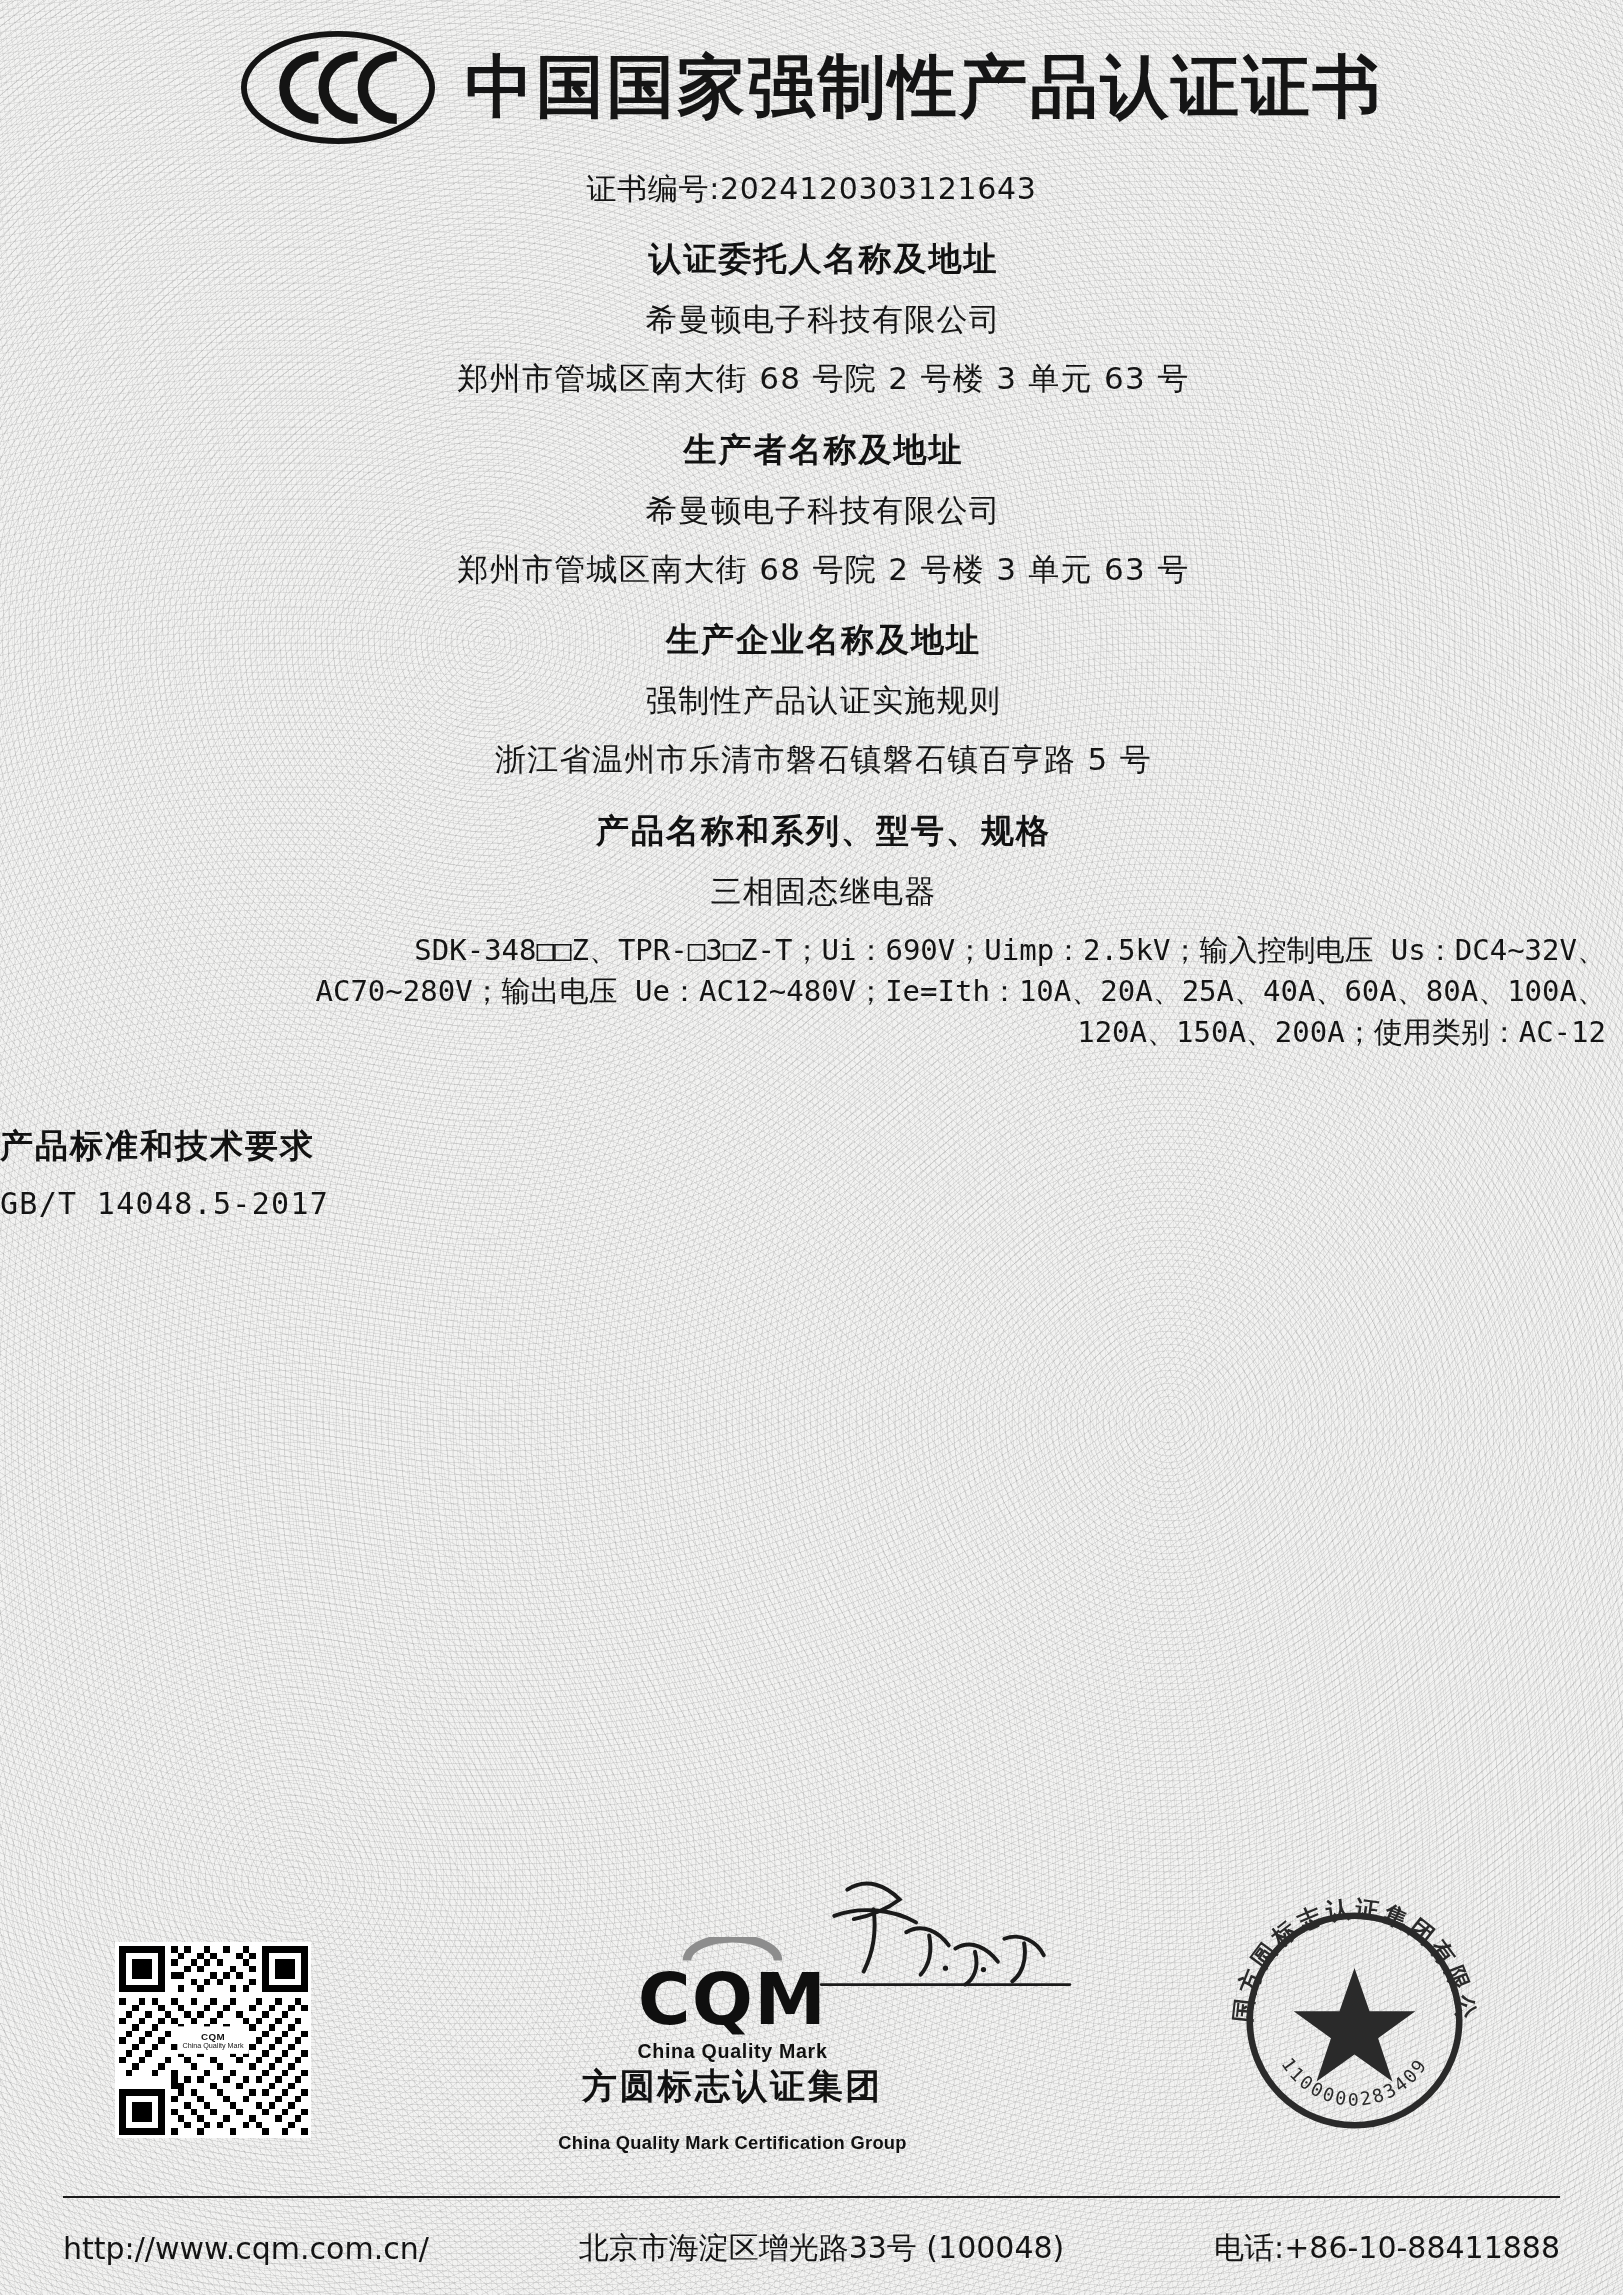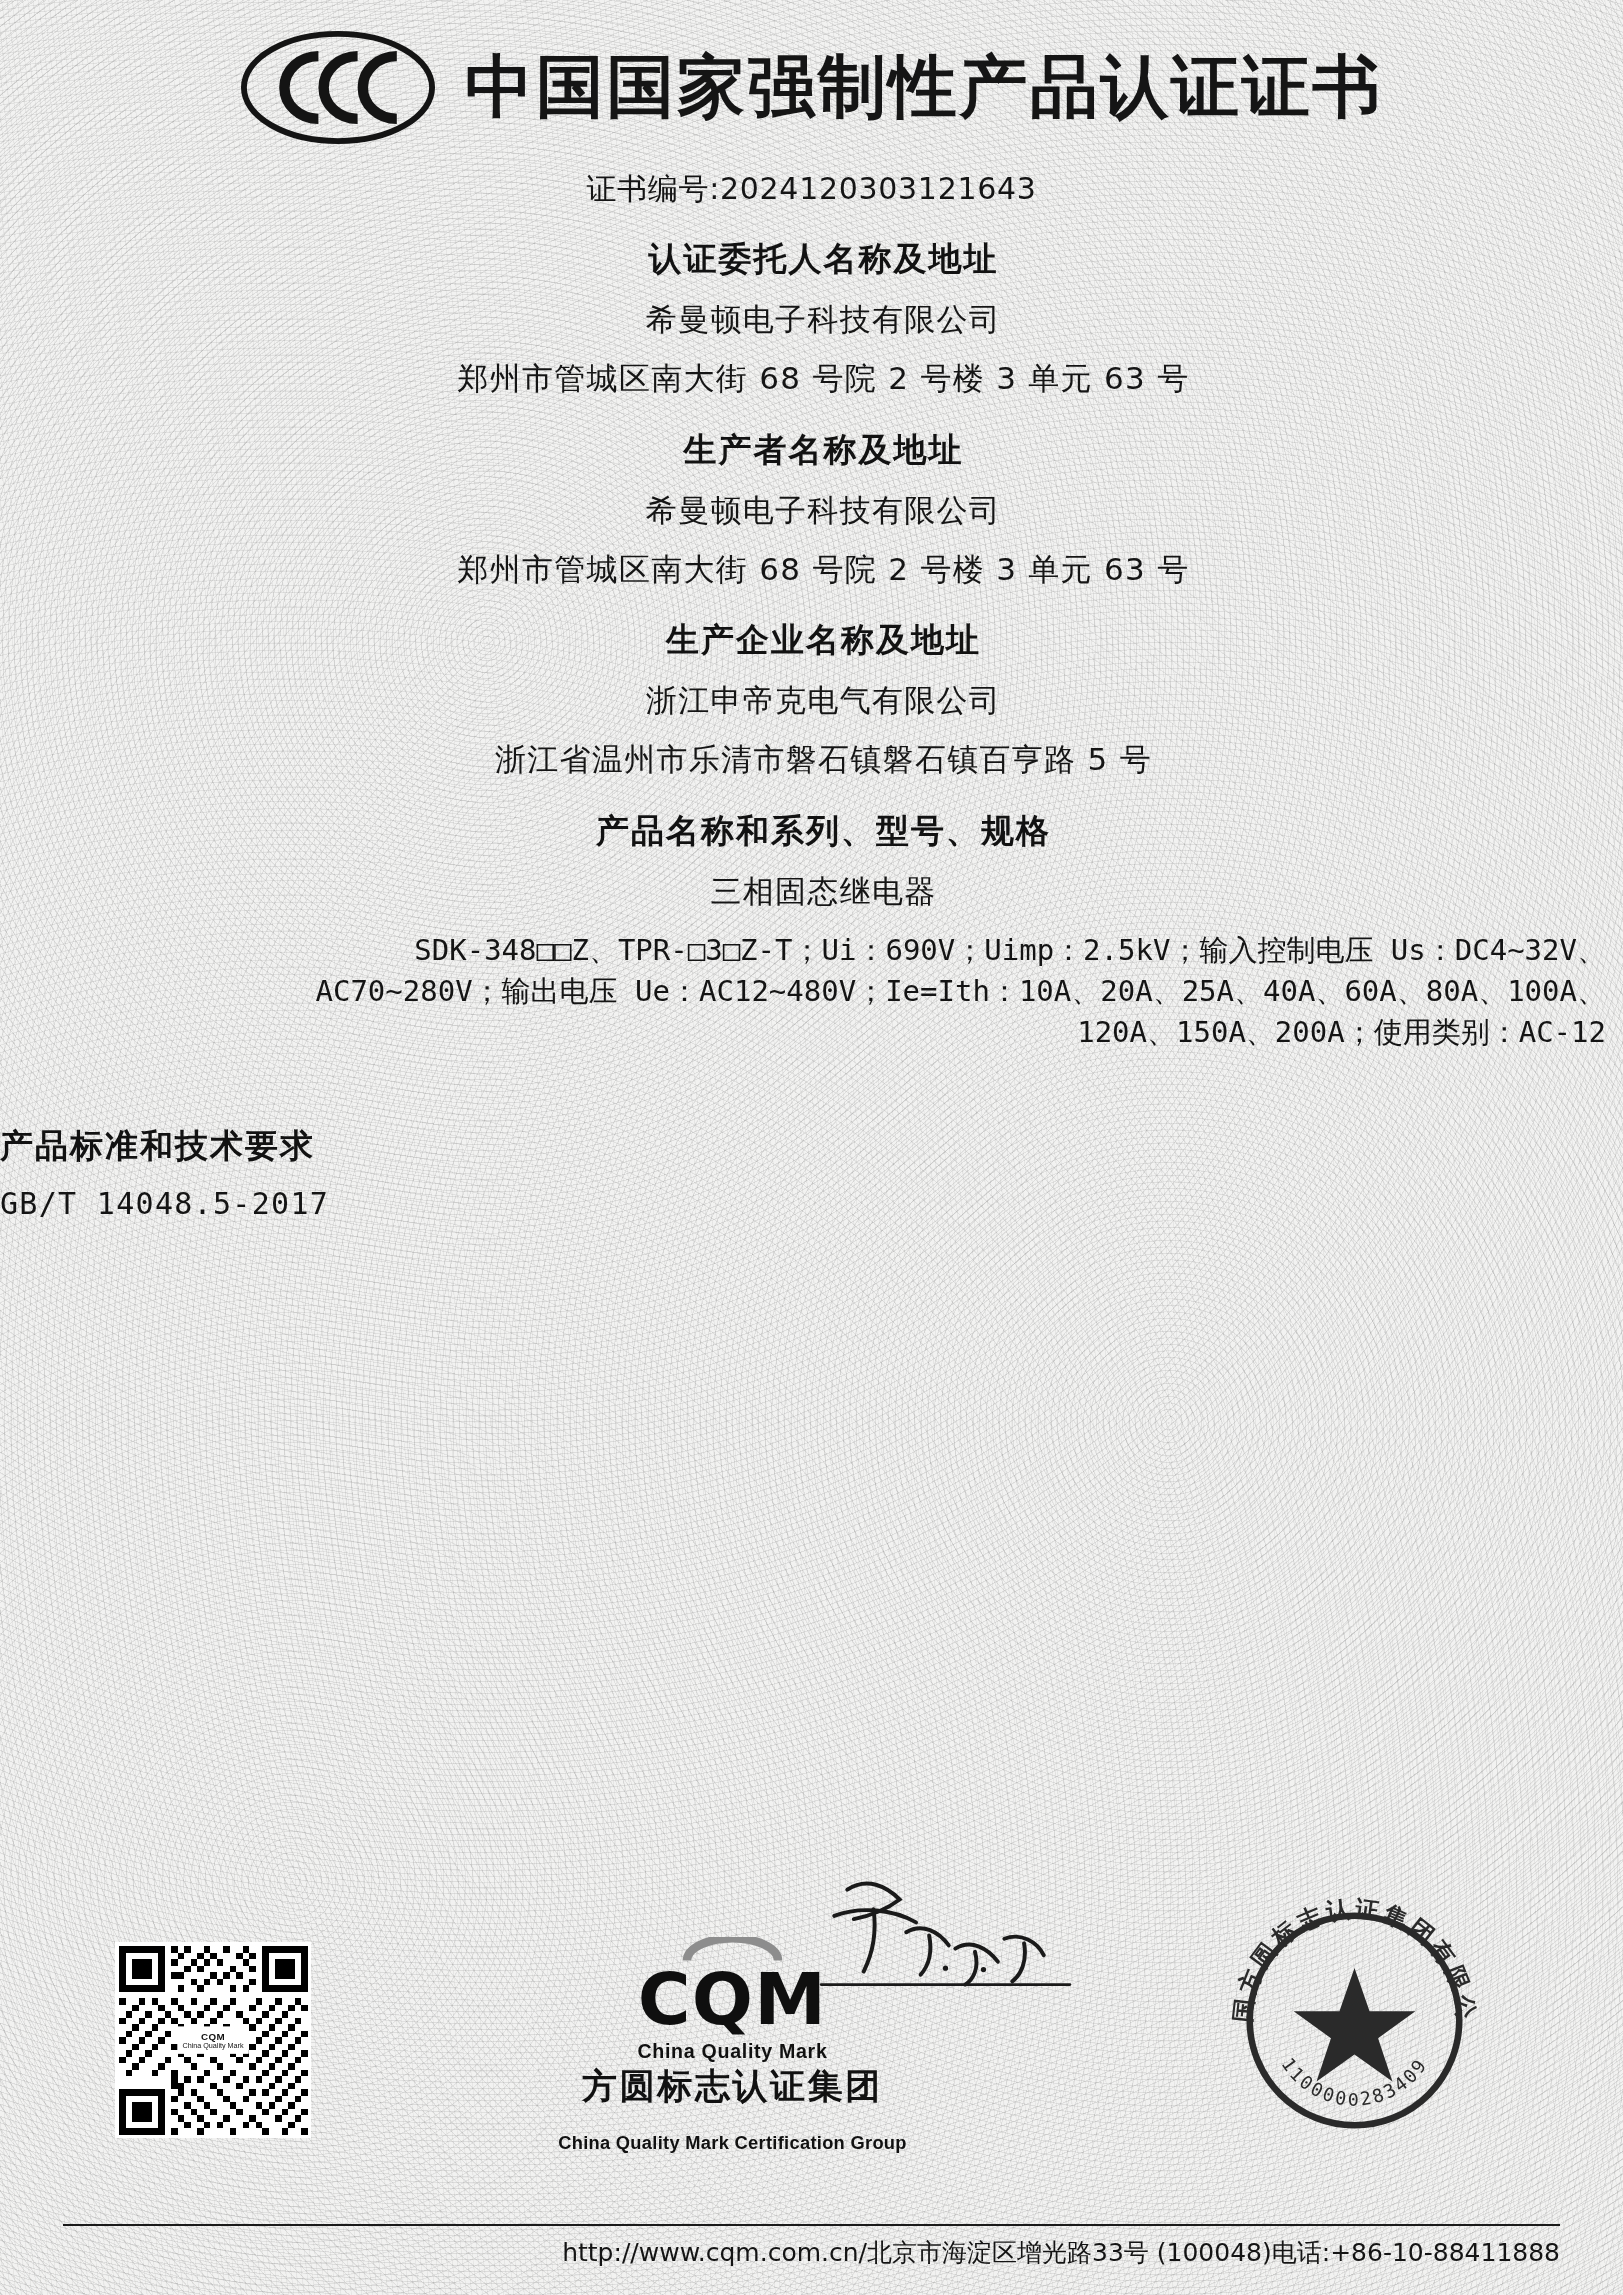--- a/index.html
+++ b/index.html
@@ -208,26 +208,26 @@
     bottom: 39px;
     width: 275px;
     height: 275px;
   }
   .footer {
     position: absolute;
     left: 63px;
     right: 63px;
     bottom: 26px;
     border-top: 2px solid #1a1a1a;
-    padding-top: 10px;
+    padding-top: 30px;
     display: flex;
-    justify-content: flex-end;
+    justify-content: space-between;
     align-items: center;
     font-family: "DejaVu Sans", "Liberation Sans", sans-serif;
-    font-size: 25px;
+    font-size: 30px;
     color: #141414;
   }
   .footer .f-left { text-align: left; }
   .footer .f-center { text-align: center; }
   .footer .f-right { text-align: right; }
 </style>
 </head>
 <body>
 
 <div id="cert">
@@ -256,21 +256,21 @@
     </div>
 
     <div class="section">
       <div class="section-title">生产者名称及地址</div>
       <div class="section-line">希曼顿电子科技有限公司</div>
       <div class="section-line">郑州市管城区南大街 68 号院 2 号楼 3 单元 63 号</div>
     </div>
 
     <div class="section">
       <div class="section-title">生产企业名称及地址</div>
-      <div class="section-line">浙江申帝克电气有限公司</div>
+      <div class="section-line">强制性产品认证实施规则</div>
       <div class="section-line">浙江省温州市乐清市磐石镇磐石镇百亨路 5 号</div>
     </div>
 
     <div class="section">
       <div class="section-title">产品名称和系列、型号、规格</div>
       <div class="section-line">三相固态继电器</div>
       <div class="spec-block">
         <div class="spec-line">SDK-348□□Z、TPR-□3□Z-T；Ui：690V；Uimp：2.5kV；输入控制电压 Us：DC4~32V、</div>
         <div class="spec-line">AC70~280V；输出电压 Ue：AC12~480V；Ie=Ith：10A、20A、25A、40A、60A、80A、100A、</div>
         <div class="spec-line">120A、150A、200A；使用类别：AC-12</div>

